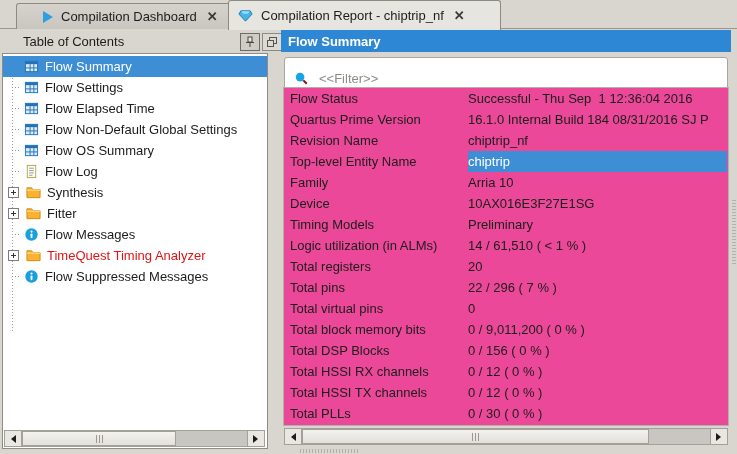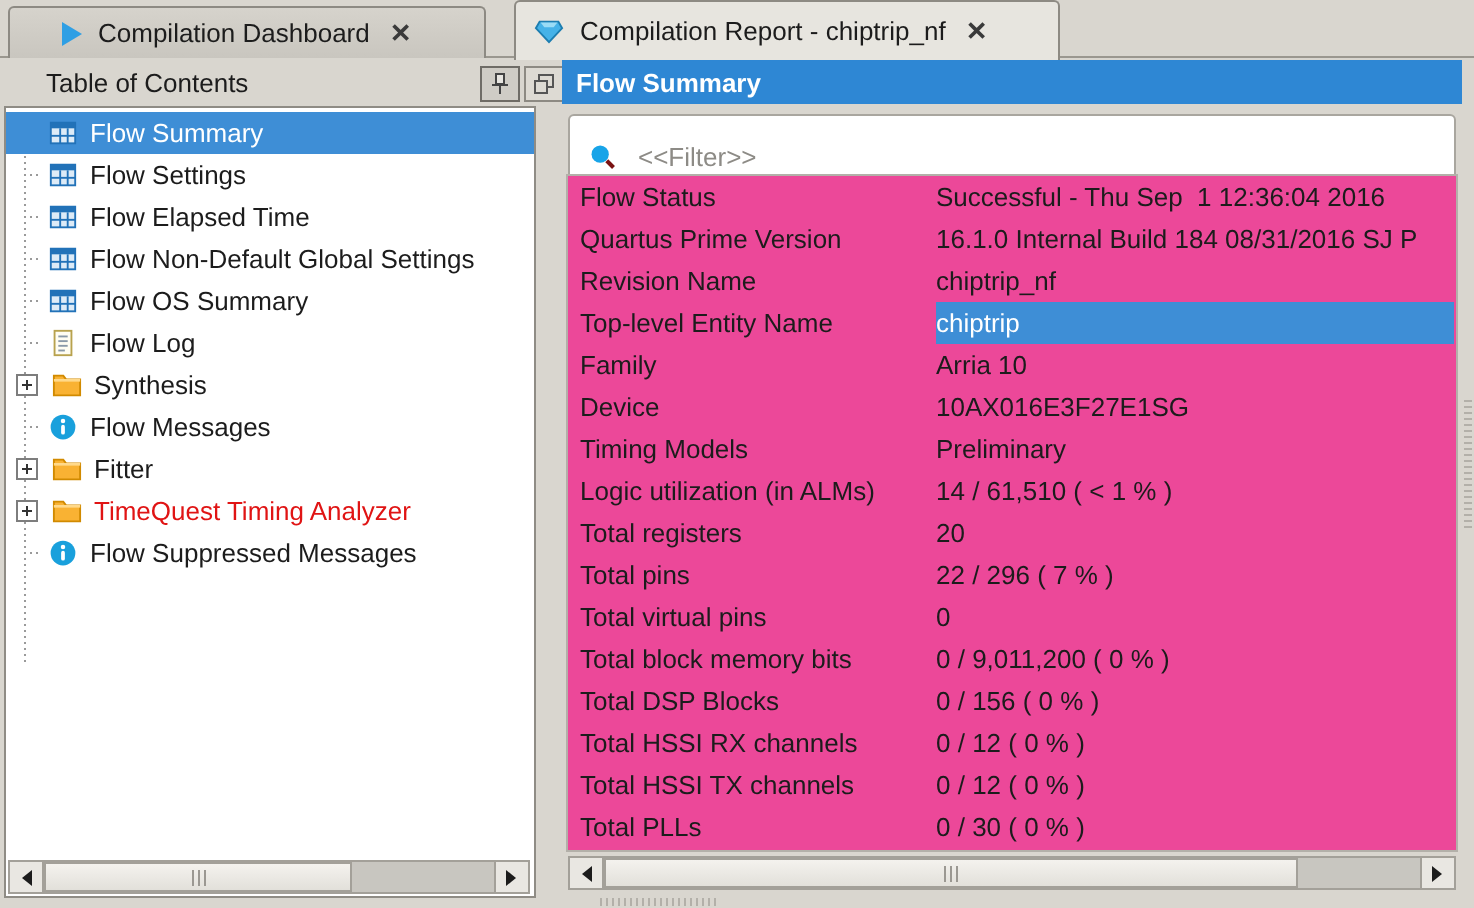--- a/index.html
+++ b/index.html
@@ -11,21 +11,21 @@
     -webkit-font-smoothing:antialiased;
   }
   
   .tabbar{position:absolute;left:0;top:0;width:737px;height:29px;}
   .tabbar .baseline{position:absolute;left:0;top:28px;width:737px;height:1px;background:#9a978f;}
   .tab{
     position:absolute;top:3px;height:25px;display:flex;align-items:center;gap:8px;
     padding:0 9px;border:1px solid #8d8a83;border-bottom:none;border-radius:3px 3px 0 0;
     background:linear-gradient(#d6d3cc,#c9c6bf);cursor:default;
   }
-  .tab.active{top:0;height:29px;background:#e7e5df;z-index:2;margin-left:29px;}
+  .tab.active{top:0;height:29px;background:#e7e5df;z-index:2;}
   .tab .label{white-space:nowrap;}
   .tab .close{font-size:13px;font-weight:bold;color:#3a3a3a;margin-left:2px;cursor:pointer;line-height:1;}
   .play-icon{width:0;height:0;border-top:6px solid transparent;border-bottom:6px solid transparent;border-left:10px solid #2f9fe4;}
   
   .toc-header{position:absolute;left:2px;top:31px;width:266px;height:21px;display:flex;align-items:center;margin-left:16px;}
   .toc-title{padding-left:5px;flex:1;}
   .mini-btn{width:18px;height:16px;border:1px solid #8d8a83;background:#dddad3;display:flex;align-items:center;justify-content:center;margin-left:2px;cursor:pointer;}
   .mini-btn.pressed{background:#cfccc5;border-color:#6f6c66;}
   .toc-box{position:absolute;left:2px;top:53px;width:264px;height:394px;background:#ffffff;border:1px solid #8f8c85;overflow:hidden;}
   .tree{position:absolute;left:0;top:2px;width:100%;}
@@ -70,21 +70,21 @@
     background-image:repeating-linear-gradient(to right,#b3b0a9 0 1px,transparent 1px 3px);}
   .v-grip{position:absolute;left:732px;top:200px;width:4px;height:65px;
     background-image:repeating-linear-gradient(to bottom,#b3b0a9 0 1px,transparent 1px 3px);}
 </style>
 </head>
 <body>
 
 <div class="tabbar">
   <div class="baseline"></div>
 
-  <div class="tab" style="left:4px;width:202px;padding-left:26px;">
+  <div class="tab" style="left:16px;width:202px;padding-left:26px;">
     <span class="play-icon"></span>
     <span class="label">Compilation Dashboard</span>
     <span class="close">✕</span>
   </div>
 
   <div class="tab active" style="left:228px;width:253px;">
     <span style="display:flex;">
       <svg width="15" height="15" viewBox="0 0 16 16">
         <polygon points="3,3 13,3 15,6.5 8,14 1,6.5" fill="#45b2e8" stroke="#1c7db0" stroke-width="1"></polygon>
         <polygon points="3.5,3.5 12.5,3.5 10.5,6 5.5,6" fill="#9adcf6"></polygon>
@@ -198,39 +198,39 @@
         <span class="expander"></span>
         <span class="ticon">
           <svg width="15" height="15" viewBox="0 0 16 16">
             <path d="M1 3 h5 l1.5 2 H15 v8.5 H1 z" fill="#f9b233" stroke="#d18a00"></path>
             <path d="M1 5.5 h14" stroke="#ffd98a" stroke-width="1.4"></path>
           </svg>
         </span>
         <span class="tlabel">Synthesis</span>
       </div>
       <div class="tree-row">
+        <span class="expander"></span>
+        <span class="ticon">
+          <svg width="15" height="15" viewBox="0 0 16 16">
+            <path d="M1 3 h5 l1.5 2 H15 v8.5 H1 z" fill="#f9b233" stroke="#d18a00"></path>
+            <path d="M1 5.5 h14" stroke="#ffd98a" stroke-width="1.4"></path>
+          </svg>
+        </span>
+        <span class="tlabel">Fitter</span>
+      </div>
+      <div class="tree-row">
         <span class="stub"></span>
         <span class="ticon">
           <svg width="15" height="15" viewBox="0 0 16 16">
             <circle cx="8" cy="8" r="6.6" fill="#19a0dc"></circle>
             <circle cx="8" cy="4.8" r="1.2" fill="#fff"></circle>
             <rect x="7" y="6.8" width="2" height="5.2" rx="1" fill="#fff"></rect>
           </svg>
         </span>
         <span class="tlabel">Flow Messages</span>
-      </div>
-      <div class="tree-row">
-        <span class="expander"></span>
-        <span class="ticon">
-          <svg width="15" height="15" viewBox="0 0 16 16">
-            <path d="M1 3 h5 l1.5 2 H15 v8.5 H1 z" fill="#f9b233" stroke="#d18a00"></path>
-            <path d="M1 5.5 h14" stroke="#ffd98a" stroke-width="1.4"></path>
-          </svg>
-        </span>
-        <span class="tlabel">Fitter</span>
       </div>
       <div class="tree-row">
         <span class="expander"></span>
         <span class="ticon">
           <svg width="15" height="15" viewBox="0 0 16 16">
             <path d="M1 3 h5 l1.5 2 H15 v8.5 H1 z" fill="#f9b233" stroke="#d18a00"></path>
             <path d="M1 5.5 h14" stroke="#ffd98a" stroke-width="1.4"></path>
           </svg>
         </span>
         <span class="tlabel" style="color:#e01414">TimeQuest Timing Analyzer</span>

